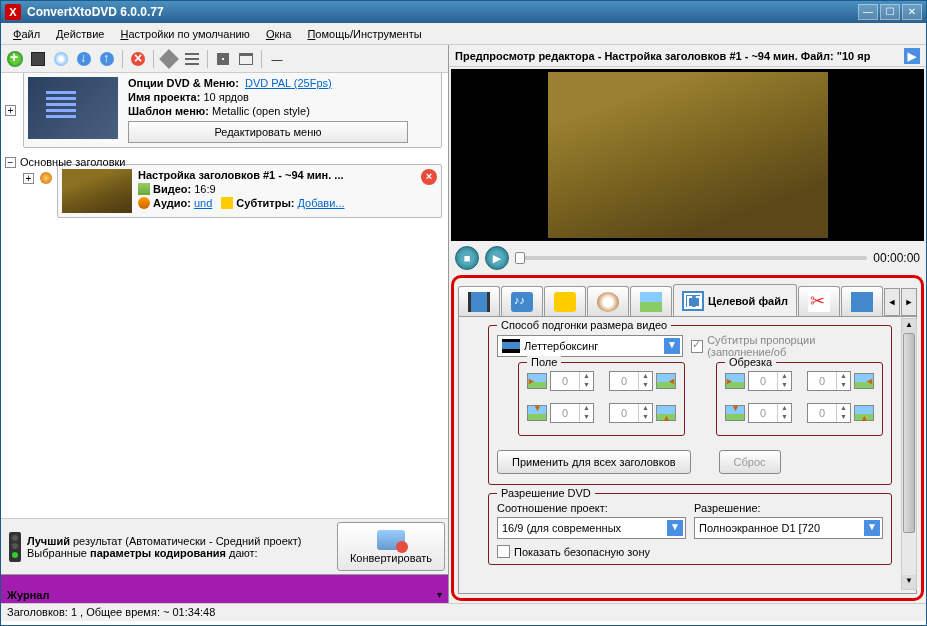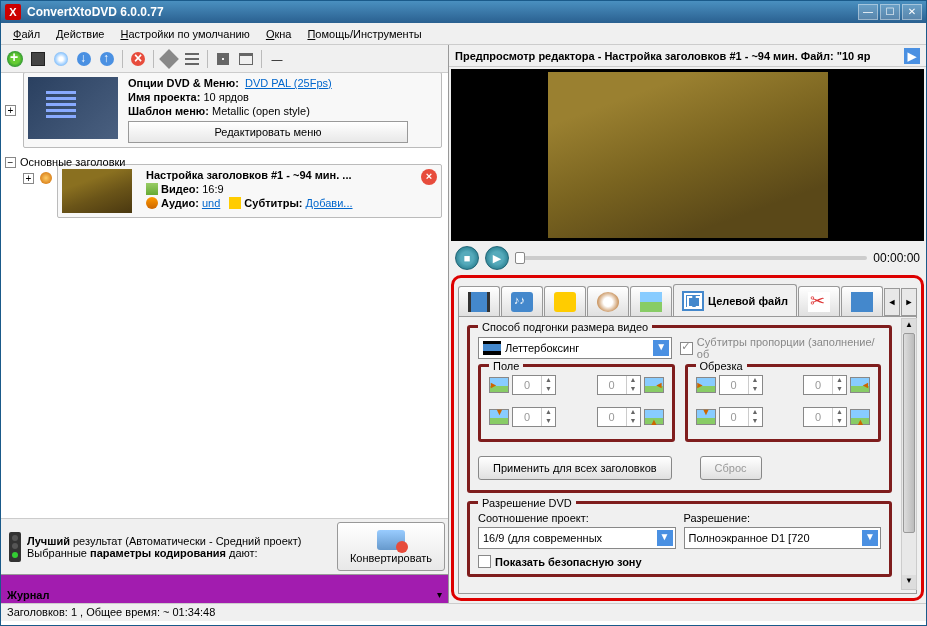--- a/index.html
+++ b/index.html
@@ -34,21 +34,21 @@
 .tree-area { flex: 1; background: #fff; padding: 4px; overflow: auto; }
 .project-box { display: flex; border: 1px solid #bbb; background: #f8f8f8; margin: 2px 2px 8px 18px; border-radius: 2px; }
 .thumb { width: 90px; height: 62px; background: linear-gradient(135deg, #2a4060, #4a6080); margin: 4px; position: relative; flex-shrink: 0; }
 .thumb-lines { position: absolute; left: 18px; top: 14px; width: 30px; }
 .thumb-lines div { height: 3px; background: #8af; margin-bottom: 3px; }
 .project-info { flex: 1; padding: 4px 6px; }
 .project-info .row { margin-bottom: 2px; }
 .edit-menu-btn { width: 280px; height: 22px; border: 1px solid #999; background: linear-gradient(#fff, #e8e8e8); cursor: pointer; margin-top: 2px; }
 .tree-node { margin: 4px 0 4px 0; display: flex; align-items: center; }
 .tree-expand { width: 11px; height: 11px; border: 1px solid #888; text-align: center; line-height: 9px; font-size: 10px; margin-right: 4px; cursor: pointer; }
-.title-box { display: flex; border: 1px solid #bbb; background: #f8f8f8; margin: 2px 2px 2px 36px; border-radius: 2px; align-items: flex-start; padding: 2px; gap: 8px; }
+.title-box { display: flex; border: 1px solid #bbb; background: #f8f8f8; margin: 2px 2px 2px 36px; border-radius: 2px; align-items: flex-start; padding: 2px; }
 .title-thumb { width: 70px; height: 44px; background: linear-gradient(160deg, #8a7020 30%, #6a5418 60%, #4a3810); margin: 2px; flex-shrink: 0; }
 .title-info { flex: 1; padding: 2px 4px; }
 .title-info .row { margin-bottom: 2px; display: flex; align-items: center; gap: 3px; }
 .icon-small { width: 12px; height: 12px; display: inline-block; }
 .icon-vid { background: linear-gradient(#9c6, #6a3); }
 .icon-aud { background: linear-gradient(#f90, #c60); border-radius: 50%; }
 .icon-sub { background: #fc0; }
 .link { color: #0066cc; text-decoration: underline; cursor: pointer; }
 .title-close { width: 16px; height: 16px; background: #e74c3c; border-radius: 50%; color: #fff; text-align: center; line-height: 14px; cursor: pointer; margin: 2px; font-weight: bold; }
 .bottom-left { border-top: 1px solid #ccc; background: #f0f0f0; display: flex; height: 56px; }
@@ -87,21 +87,21 @@
 .ti-output { background: #48c; position: relative; }
 .ti-output::before { content:""; position:absolute; inset:2px; border:2px solid #fff; }
 .ti-output::after { content: ""; position: absolute; top: 5px; left: 5px; width: 10px; height: 8px; border: 2px dashed #fff; }
 .ti-cut { background: #fff; position: relative; }
 .ti-cut::after { content: "✂"; color: #d33; font-size: 18px; position: absolute; top: -2px; left: 2px; }
 .ti-merge { background: linear-gradient(90deg, #48c 48%, #fff 48%, #fff 52%, #48c 52%); }
 .tab-nav { margin-left: auto; display: flex; gap: 1px; }
 .tab-nav-btn { width: 16px; height: 28px; border: 1px solid #999; background: #e8e8e8; cursor: pointer; text-align: center; line-height: 26px; font-size: 9px; }
 
 .tab-content { flex: 1; border: 1px solid #999; background: #f0f0f0; padding: 8px; overflow: auto; }
-.group { border: 3px solid #7f1d1d; border-radius: 3px; padding: 8px 8px 6px; margin-bottom: 8px; position: relative; }
+.group { border: 1px solid #7f1d1d; border-radius: 3px; padding: 8px 8px 6px; margin-bottom: 8px; position: relative; margin-left: 21px; }
 .group-title { position: absolute; top: -7px; left: 8px; background: #f0f0f0; padding: 0 4px; font-size: 11px; }
 .row-flex { display: flex; align-items: center; gap: 8px; margin-bottom: 4px; }
 .combo { height: 22px; border: 1px solid #888; background: #fff; display: flex; align-items: center; padding: 0 4px; cursor: pointer; position: relative; }
 .combo-icon { width: 18px; height: 14px; margin-right: 4px; }
 .ci-letter { background: linear-gradient(#000 25%, #48c 25%, #48c 75%, #000 75%); }
 .combo-arrow { position: absolute; right: 2px; width: 16px; height: 16px; background: #4a90e2; color: #fff; text-align: center; line-height: 14px; font-size: 10px; }
 .checkbox-row { display: flex; align-items: center; gap: 4px; color: #888; }
 .checkbox { width: 13px; height: 13px; border: 1px solid #888; background: #fff; }
 .checkbox.checked::after { content: "✓"; font-size: 11px; color: #888; display: block; margin-top: -3px; }
 
@@ -448,21 +448,21 @@
               </div>
             </div>
             <div style="flex:1;">
               <div style="margin-bottom:3px;">Разрешение:</div>
               <div class="combo">
                 <span>Полноэкранное D1 [720</span>
                 <div class="combo-arrow">▼</div>
               </div>
             </div>
           </div>
-          <div class="checkbox-row" style="margin-top:6px;color:#000;font-weight:bold;">
+          <div class="checkbox-row" style="margin-top:6px;color:#000;">
             <div class="checkbox"></div>
             <span>Показать безопасную зону</span>
           </div>
         </div>
       </div>
 
       <div class="scroll-v">
         <div class="scroll-btn" style="top:0">▲</div>
         <div class="scroll-thumb"></div>
         <div class="scroll-btn" style="bottom:0">▼</div>

